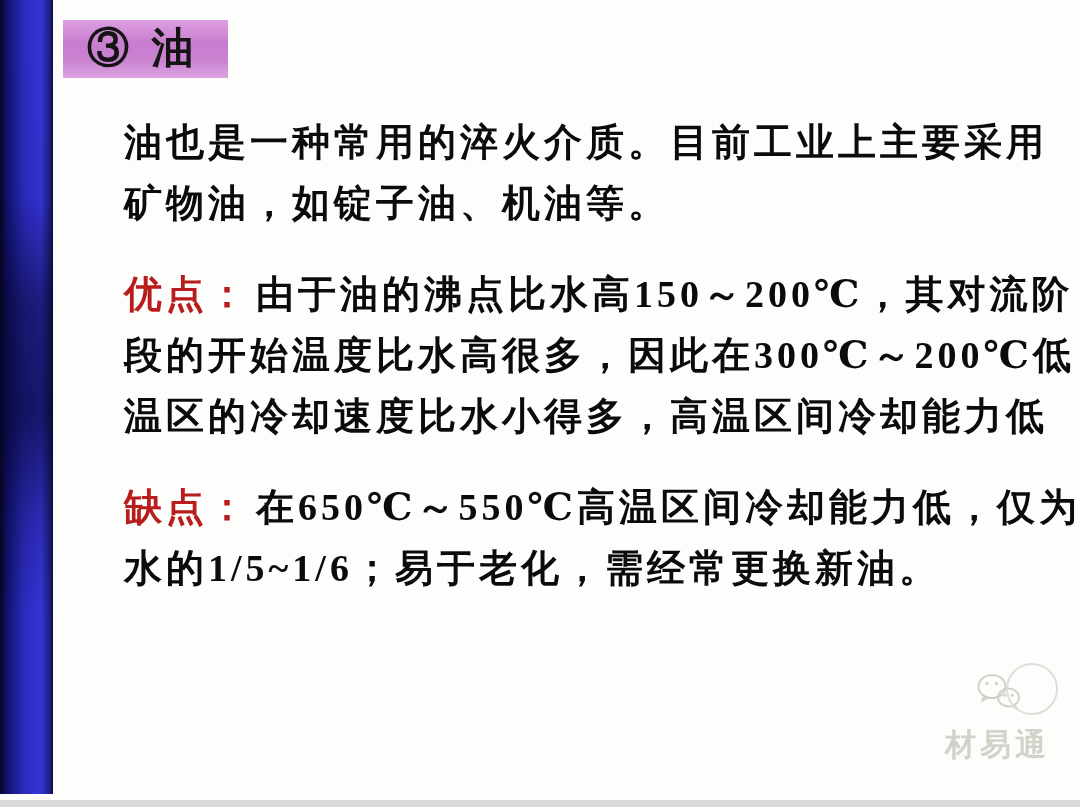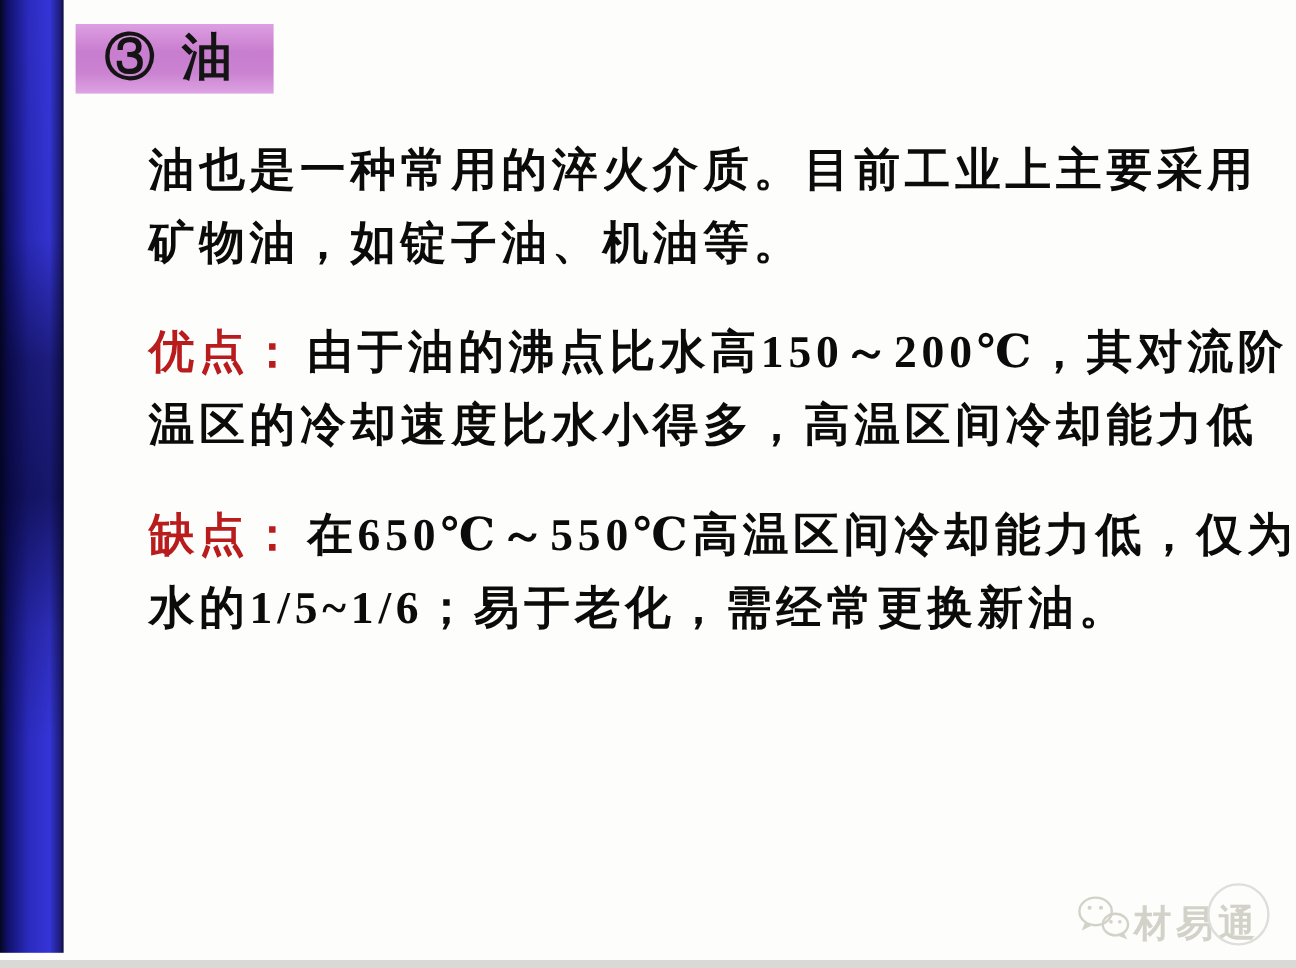--- a/index.html
+++ b/index.html
@@ -68,28 +68,29 @@
     color: #0b0b0b;
     line-height: 61px;
     letter-spacing: 4px;
   }
   .line { white-space: nowrap; }
   .red-label { color: #b91c1c; margin-right: 6px; }
 
   
   .watermark {
     position: absolute;
-    right: 30px; bottom: 12px;
+    right: 30px; bottom: 41px;
     display: flex;
     align-items: center;
     gap: 2px;
     color: #d2d2c9;
     font-size: 31px;
     font-weight: bold;
     letter-spacing: 4px;
+    flex-direction: column;
   }
   .wm-circle {
     position: absolute;
     right: -8px; top: -9px;
     width: 48px; height: 48px;
     border: 2px solid #dededa;
     border-radius: 50%;
     pointer-events: none;
   }
 
@@ -114,20 +115,21 @@
 
   <div class="content">
 
     <div class="para">
       <div class="line">油也是一种常用的淬火介质。目前工业上主要采用</div>
       <div class="line">矿物油，如锭子油、机油等。</div>
     </div>
 
     <div class="para">
       <div class="line"><span class="red-label">优点：</span><span>由于油的沸点比水高150～200℃，其对流阶</span></div>
+      <div class="line">段的开始温度比水高很多，因此在300℃～200℃低</div>
       <div class="line">温区的冷却速度比水小得多，高温区间冷却能力低</div>
     </div>
 
     <div class="para">
       <div class="line"><span class="red-label">缺点：</span><span>在650℃～550℃高温区间冷却能力低，仅为</span></div>
       <div class="line">水的1/5~1/6；易于老化，需经常更换新油。</div>
     </div>
 
   </div>
 

